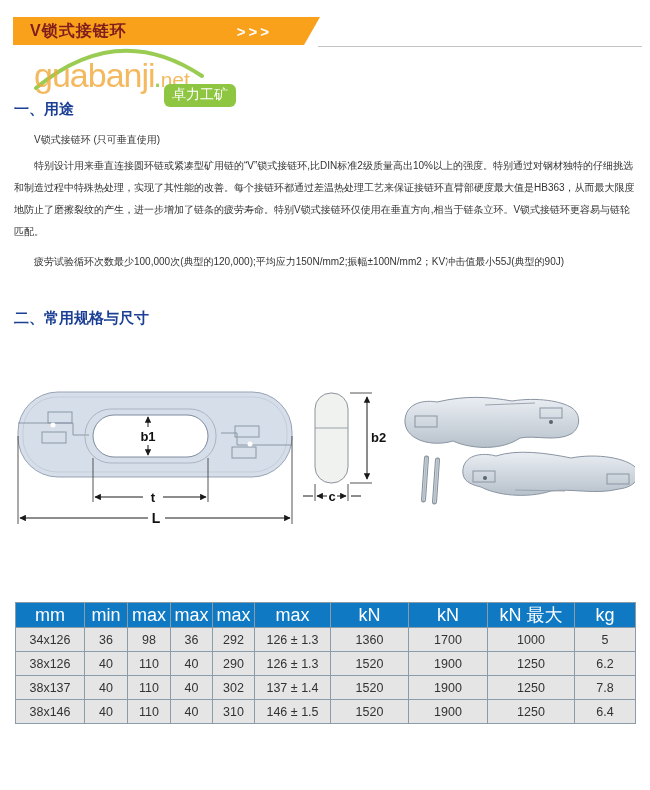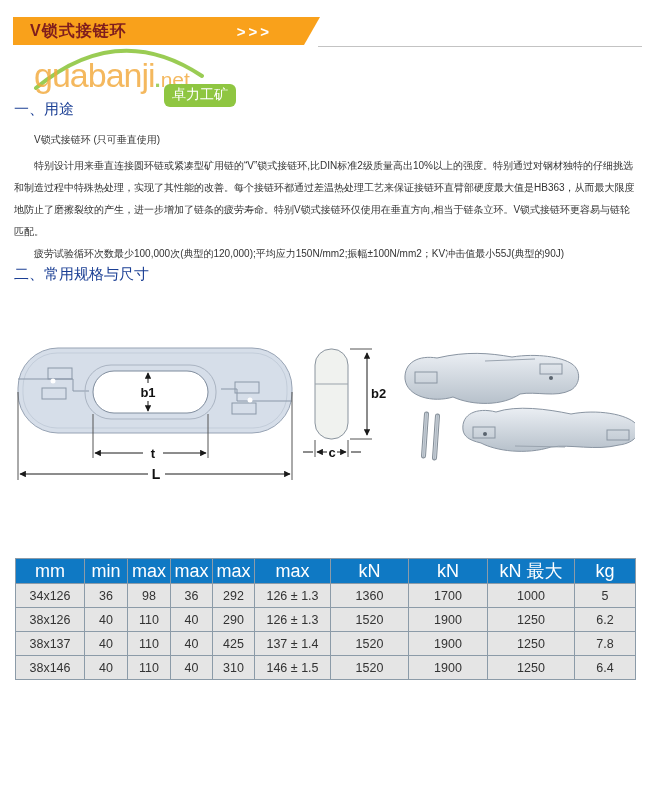--- a/index.html
+++ b/index.html
@@ -24,26 +24,26 @@
   .logo-arc{position:absolute;left:0;top:0;width:210px;height:64px;pointer-events:none;}
   .logo-text{position:absolute;left:4px;top:20px;white-space:nowrap;opacity:.82;}
   .logo-text .big{font-size:34px;font-weight:normal;color:var(--logo_orange);letter-spacing:-1px;text-align:center;}
   .logo-text .dot{font-size:22px;font-weight:bold;color:var(--green);}
   .logo-text .tld{font-size:21px;font-weight:normal;color:var(--logo_orange);}
   .logo-bubble{
     position:absolute;left:134px;top:0px;background:var(--green);color:#fff;
     font-size:14px;padding:2px 8px 3px;border-radius:6px;white-space:nowrap;margin-top:48px;
   }
   
-  .sec-h{margin:0 14px 10px;font-size:15px;font-weight:normal;color:var(--head_blue);}
-  .sec-h.second{}
+  .sec-h{margin:0 14px 10px;font-size:15px;font-weight:bold;color:var(--head_blue);}
+  .sec-h.second{margin-top:36px;}
   p{margin:0 14px;font-size:10px;line-height:22px;}
   p.indent{text-indent:2em;}
   .p2{margin-top:4px;}
-  .p3{margin-top:0;}
+  .p3{margin-top:8px;}
   
   .diagram{margin:40px 0 0 15px;width:620px;height:192px;}
   
   table.spec{
     width:620px;margin:28px 0 0 15px;border-collapse:collapse;table-layout:fixed;
     font-size:12.5px;text-align:center;
   }
   table.spec th,table.spec td{border:1px solid var(--table_border);padding:0 2px;}
   th.r1{background:var(--table_head_bg);color:#fff;font-weight:bold;font-size:13px;
         height:42px;white-space:pre-line;line-height:17px;}
@@ -221,21 +221,21 @@
         <td>1520</td>
         <td>1900</td>
         <td>1250</td>
         <td>6.2</td>
       </tr>
       <tr>
         <td>38x137</td>
         <td>40</td>
         <td>110</td>
         <td>40</td>
-        <td>425</td>
+        <td>302</td>
         <td>137 ± 1.4</td>
         <td>1520</td>
         <td>1900</td>
         <td>1250</td>
         <td>7.8</td>
       </tr>
       <tr>
         <td>38x146</td>
         <td>40</td>
         <td>110</td>

